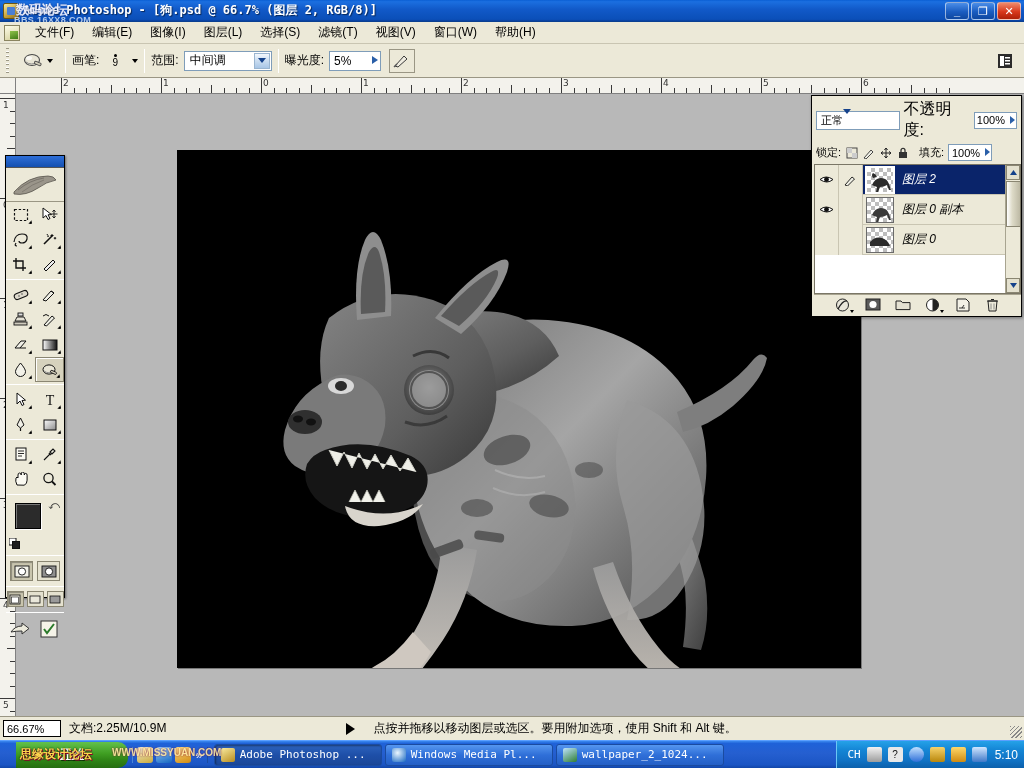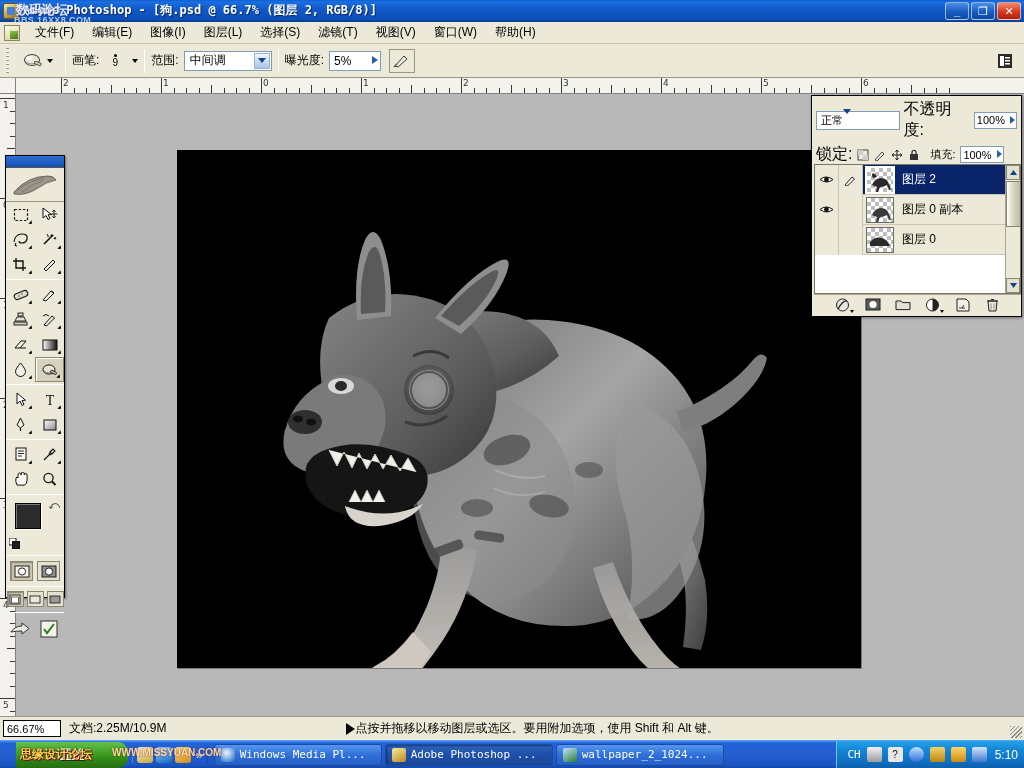--- a/index.html
+++ b/index.html
@@ -284,20 +284,21 @@
     width: 0; height: 0; border-top: 4px solid transparent; border-bottom: 4px solid transparent;
     border-left: 5px solid #2a5fa8;
   }
   .layer-list {
     position: absolute; left: 2px; top: 68px; width: 207px; height: 130px;
     background: #fff; border: 1px solid #7a7666; overflow: hidden;
   }
   .layer-row {
     height: 30px; display: flex; align-items: center; border-bottom: 1px solid #c9c5b2;
     background: #ece9d8;
+    font-style: italic;
   }
   .layer-row.sel { background: #0a246a; color: #fff; }
   .eye-cell, .brush-cell {
     width: 24px; height: 30px; display: flex; align-items: center; justify-content: center;
     border-right: 1px solid #c9c5b2; background: #ece9d8;
   }
   .layer-thumb {
     width: 28px; height: 26px; margin-left: 3px; border: 1px solid #6b6b6b;
     background-image:
       linear-gradient(45deg,#bdbdbd 25%,transparent 25%,transparent 75%,#bdbdbd 75%),
@@ -342,21 +343,21 @@
     width: 58px; height: 17px; margin-left: 3px; background: #fff;
     border: 1px solid #000; display: flex; align-items: center; padding-left: 3px;
     font-size: 11px;
   }
   .status-doc { margin-left: 8px; white-space: nowrap; }
   .status-tri {
     margin-left: 180px;
     width: 0; height: 0; border-top: 6px solid transparent; border-bottom: 6px solid transparent;
     border-left: 9px solid #000;
   }
-  .status-hint { white-space: nowrap; }
+  .status-hint { margin-left: 18px; white-space: nowrap; }
   .status-grip {
     position: absolute; right: 2px; bottom: 2px; width: 12px; height: 12px;
     background-image: repeating-linear-gradient(135deg,#888 0 1px,transparent 1px 3px);
   }
 
   
   .taskbar {
     position: absolute; left: 0; top: 740px; width: 1024px; height: 28px;
     background: linear-gradient(180deg,#3c8af0 0%,#1f62d8 9%,#255fd0 45%,#1b55c4 88%,#1246a8 100%);
     display: flex; align-items: center;
@@ -974,21 +975,21 @@
         <span class="arrow-box"><span class="arrow-blue"></span></span>
       </div>
       <span style="font-size:16px">不透明度:</span>
       <div class="pct-box">
         <span>100%</span>
         <span class="spin-arrow"></span>
       </div>
     </div>
 
     <div class="lp-row2">
-      <span style="font-size:16px">锁定:</span>
+      <span style="font-size:11px">锁定:</span>
       <div class="lock-icons">
         <span class="lock-ic">
           <svg width="12" height="12" viewBox="0 0 12 12">
               <rect x="1" y="1" width="10" height="10" fill="none" stroke="#444" stroke-width="1"></rect>
               <rect x="1" y="1" width="5" height="5" fill="#ccc"></rect>
               <rect x="6" y="6" width="5" height="5" fill="#ccc"></rect>
             </svg>
         </span>
         <span class="lock-ic">
           <svg width="12" height="12" viewBox="0 0 12 12">
@@ -1141,27 +1142,27 @@
       <span class="wm-task">思缘设计论坛</span>
     </div>
     <div class="qlaunch">
       <span class="ql-ic" style="background:linear-gradient(160deg,#f6f2d8,#c9a93c)"></span>
       <span class="ql-ic" style="background:linear-gradient(160deg,#9fd4ff,#1565c0)"></span>
       <span class="ql-ic" style="background:linear-gradient(160deg,#ffe08a,#d08a10)"></span>
       <span class="ql-chev">»</span>
     </div>
     <div class="wm-task2">WWW.MISSYUAN.COM</div>
     <div class="tasks">
+      <div class="task-btn active">
+        <span class="task-ic" style="background:linear-gradient(150deg,#f8ea9e,#b88c1e)"></span>
+        <span>Adobe Photoshop ...</span>
+      </div>
       <div class="task-btn">
         <span class="task-ic" style="background:radial-gradient(circle at 40% 35%,#eaf6ff,#1565c0)"></span>
         <span>Windows Media Pl...</span>
-      </div>
-      <div class="task-btn active">
-        <span class="task-ic" style="background:linear-gradient(150deg,#f8ea9e,#b88c1e)"></span>
-        <span>Adobe Photoshop ...</span>
       </div>
       <div class="task-btn">
         <span class="task-ic" style="background:linear-gradient(150deg,#bfe3ff,#2e7d32)"></span>
         <span>wallpaper_2_1024...</span>
       </div>
     </div>
     <div class="tray">
       <span class="tray-txt">CH</span>
       <span class="tray-ic" style="background:linear-gradient(180deg,#f2f2f2,#9c9c9c)"></span>
       <span class="tray-ic" style="background:#e8e8e8;color:#111;font-size:10px;display:flex;align-items:center;justify-content:center">?</span>

